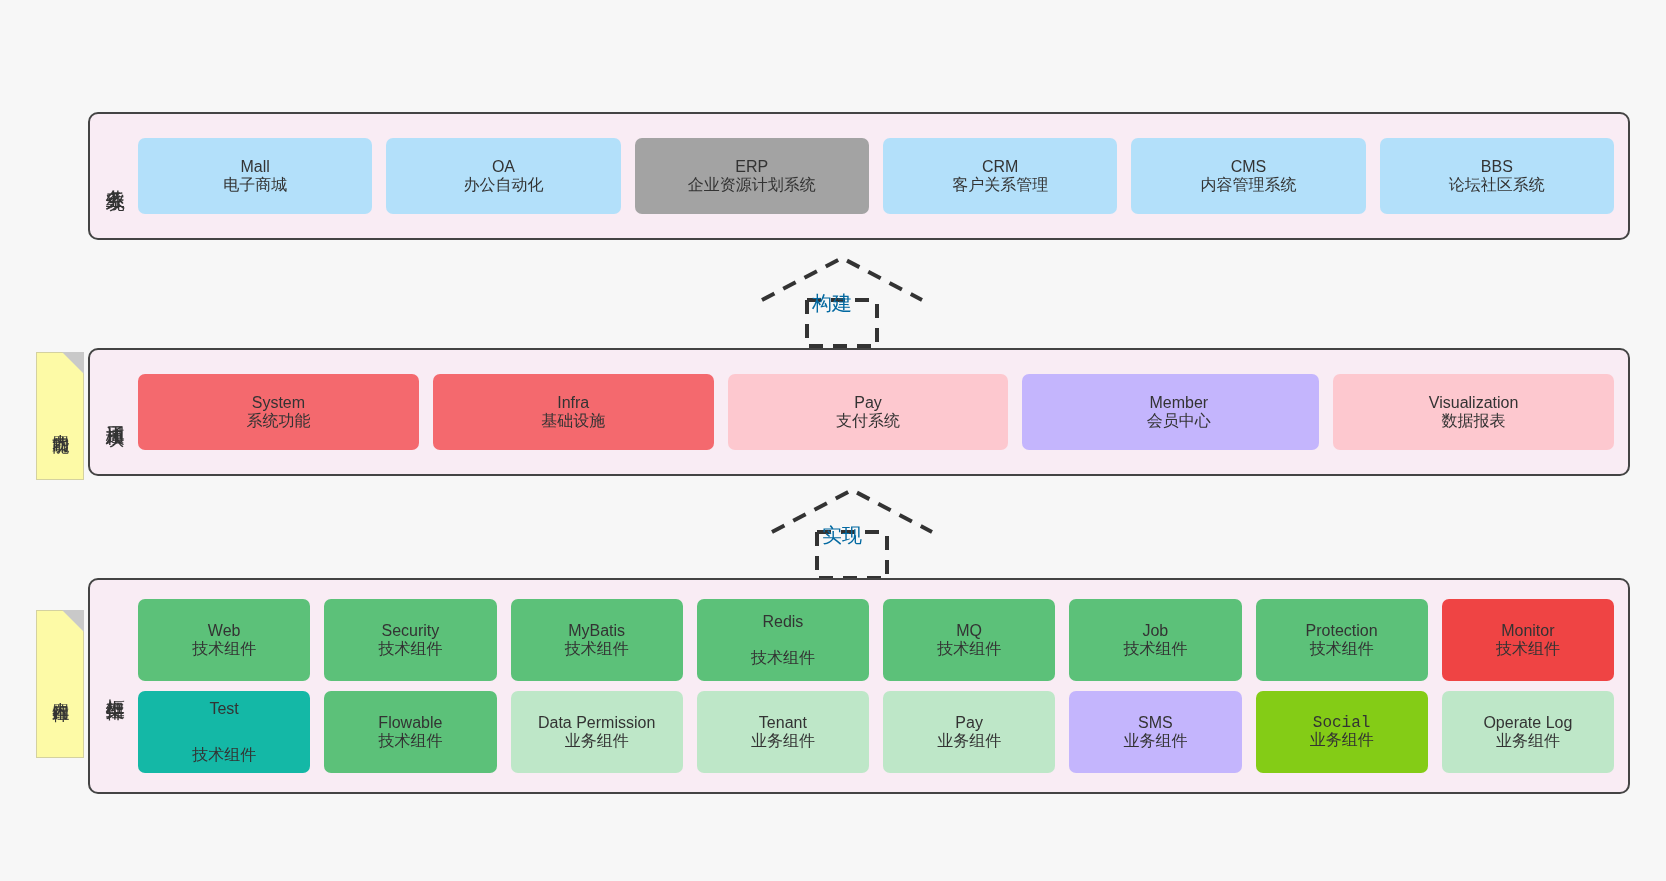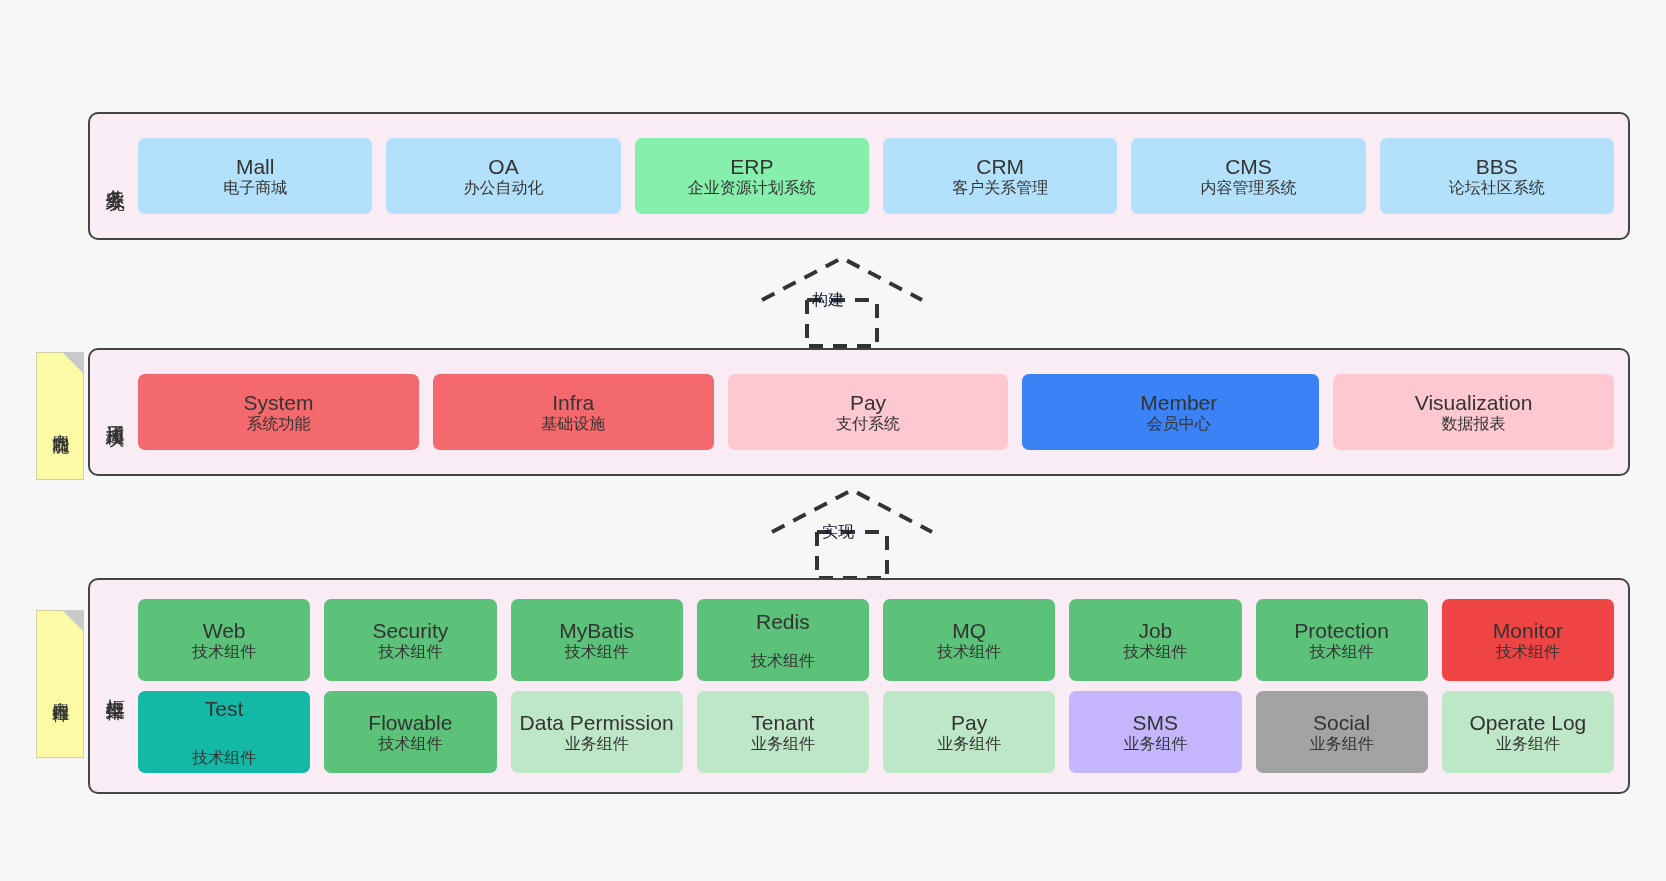--- a/index.html
+++ b/index.html
@@ -84,21 +84,21 @@
     align-items: center;
     justify-content: center;
     text-align: center;
     line-height: 1.14;
     padding: 4px 2px;
     box-sizing: border-box;
   }
   .layer-l1 .mod { height: 76px; }
   .layer-l2 .mod { height: 76px; }
   .layer-l3 .mod { height: 82px; }
-  .mod .t1 { font-size: 21px; }
+  .mod .t1 { font-size: 16px; }
   .mod .t2 { font-size: 16px; }
 
   
   .c-blue       { background: #b3e0fa; }
   .c-red        { background: #f4696e; }
   .c-pink       { background: #fdc8cf; }
   .c-green      { background: #5cc179; }
   .c-greenlight { background: #bee7c8; }
 
   
@@ -139,22 +139,22 @@
 
   
   .arrow-wrap {
     position: absolute;
     pointer-events: none;
   }
   .arrow-1 { left: 752px; top: 252px; width: 180px; height: 96px; }
   .arrow-2 { left: 762px; top: 484px; width: 180px; height: 96px; }
   .arrow-label {
     position: absolute;
-    font-size: 16px;
-    color: #0f172a;
+    font-size: 20px;
+    color: #0369a1;
     background: transparent;
     white-space: nowrap;
   }
   .arrow-label-1 { left: 812px; top: 290px; }
   .arrow-label-2 { left: 822px; top: 522px; text-align: center; }
 </style>
 </head>
 <body>
 
 <div id="canvas">
@@ -166,21 +166,21 @@
     <div class="layer-body">
       <div class="box-row">
         <div class="mod c-blue" style="background: rgb(179, 224, 250);">
           <div class="t1">Mall</div>
           <div class="t2">电子商城</div>
         </div>
         <div class="mod c-blue" style="background: rgb(179, 224, 250);">
           <div class="t1">OA</div>
           <div class="t2">办公自动化</div>
         </div>
-        <div class="mod c-blue" style="background: #86efac;">
+        <div class="mod c-blue" style="background: #a3a3a3;">
           <div class="t1">ERP</div>
           <div class="t2">企业资源计划系统</div>
         </div>
         <div class="mod c-blue" style="background: rgb(179, 224, 250);">
           <div class="t1">CRM</div>
           <div class="t2">客户关系管理</div>
         </div>
         <div class="mod c-blue" style="background: rgb(179, 224, 250);">
           <div class="t1">CMS</div>
           <div class="t2">内容管理系统</div>
@@ -217,21 +217,21 @@
           <div class="t2">系统功能</div>
         </div>
         <div class="mod c-red" style="background: rgb(244, 105, 110);">
           <div class="t1">Infra</div>
           <div class="t2">基础设施</div>
         </div>
         <div class="mod c-pink" style="background: rgb(253, 200, 207);">
           <div class="t1">Pay</div>
           <div class="t2">支付系统</div>
         </div>
-        <div class="mod c-pink" style="background: #3b82f6; padding-left: 18px;">
+        <div class="mod c-pink" style="background: #c4b5fd; padding-left: 18px;">
           <div class="t1">Member</div>
           <div class="t2">会员中心</div>
         </div>
         <div class="mod c-pink" style="background: rgb(253, 200, 207);">
           <div class="t1">Visualization</div>
           <div class="t2">数据报表</div>
         </div>
       </div>
     </div>
   </div>
@@ -308,21 +308,21 @@
           <div class="t2">业务组件</div>
         </div>
         <div class="mod c-greenlight" style="background: rgb(190, 231, 200);">
           <div class="t1">Pay</div>
           <div class="t2">业务组件</div>
         </div>
         <div class="mod c-greenlight" style="background: #c4b5fd;">
           <div class="t1">SMS</div>
           <div class="t2">业务组件</div>
         </div>
-        <div class="mod c-greenlight" style="background: #a3a3a3;">
+        <div class="mod c-greenlight" style="background: #84cc16; font-family: Liberation Mono, monospace;">
           <div class="t1">Social</div>
           <div class="t2">业务组件</div>
         </div>
         <div class="mod c-greenlight" style="background: rgb(190, 231, 200);">
           <div class="t1">Operate Log</div>
           <div class="t2">业务组件</div>
         </div>
       </div>
 
     </div>

